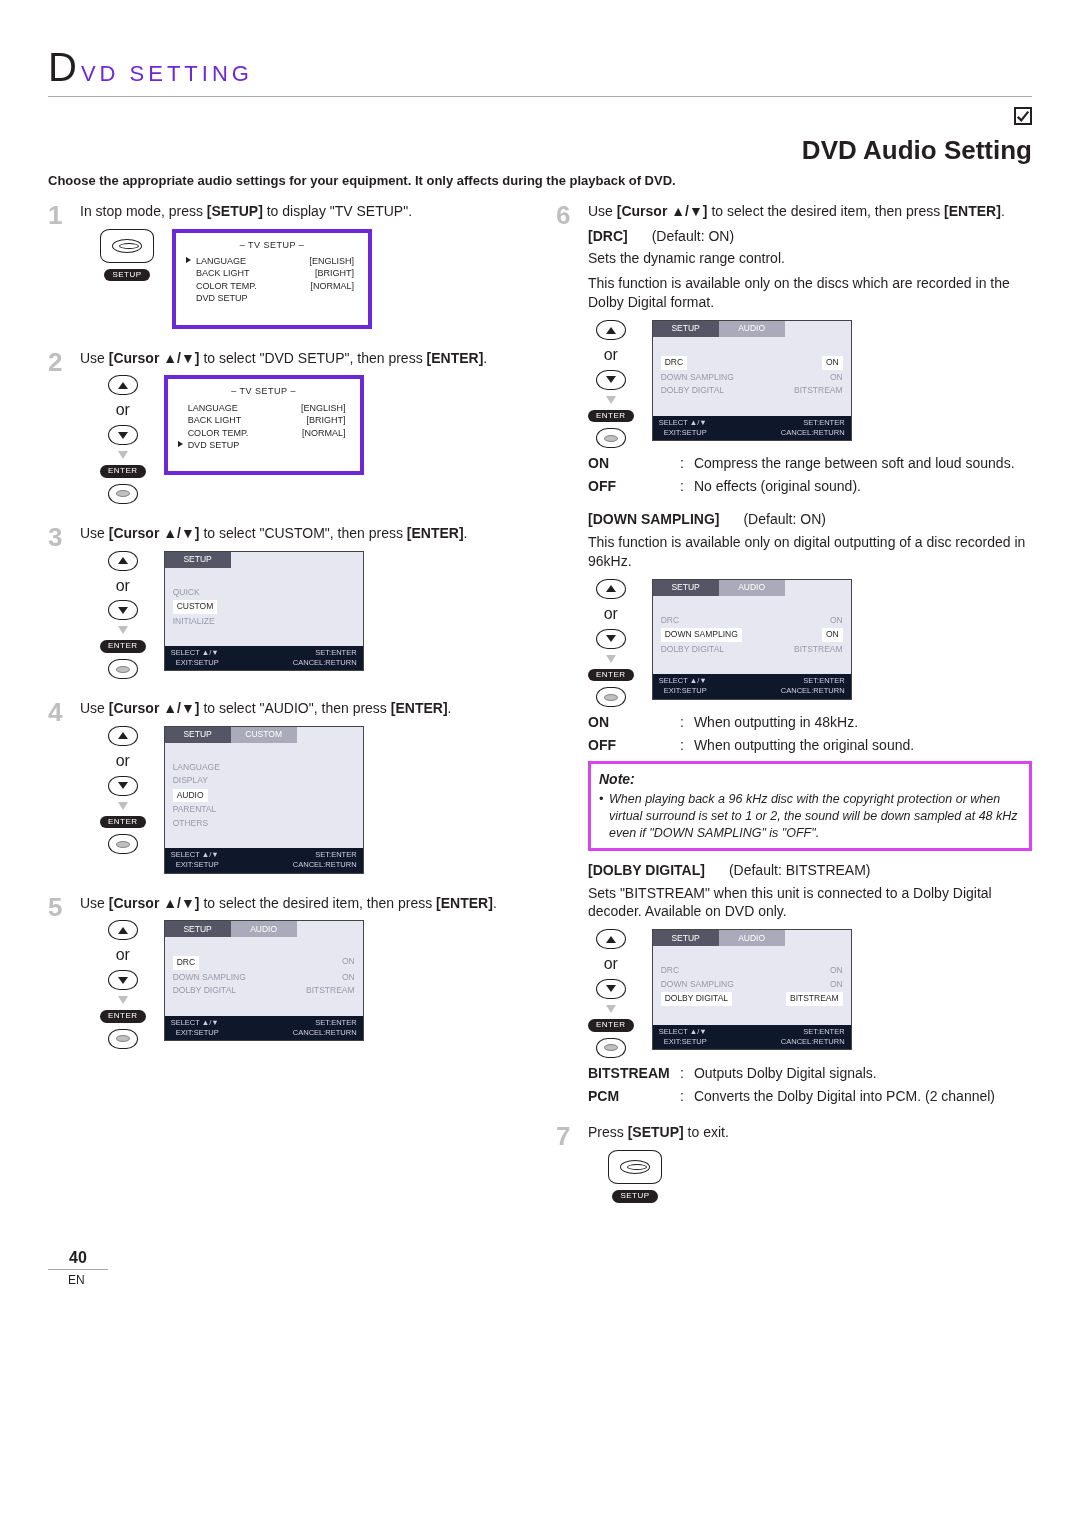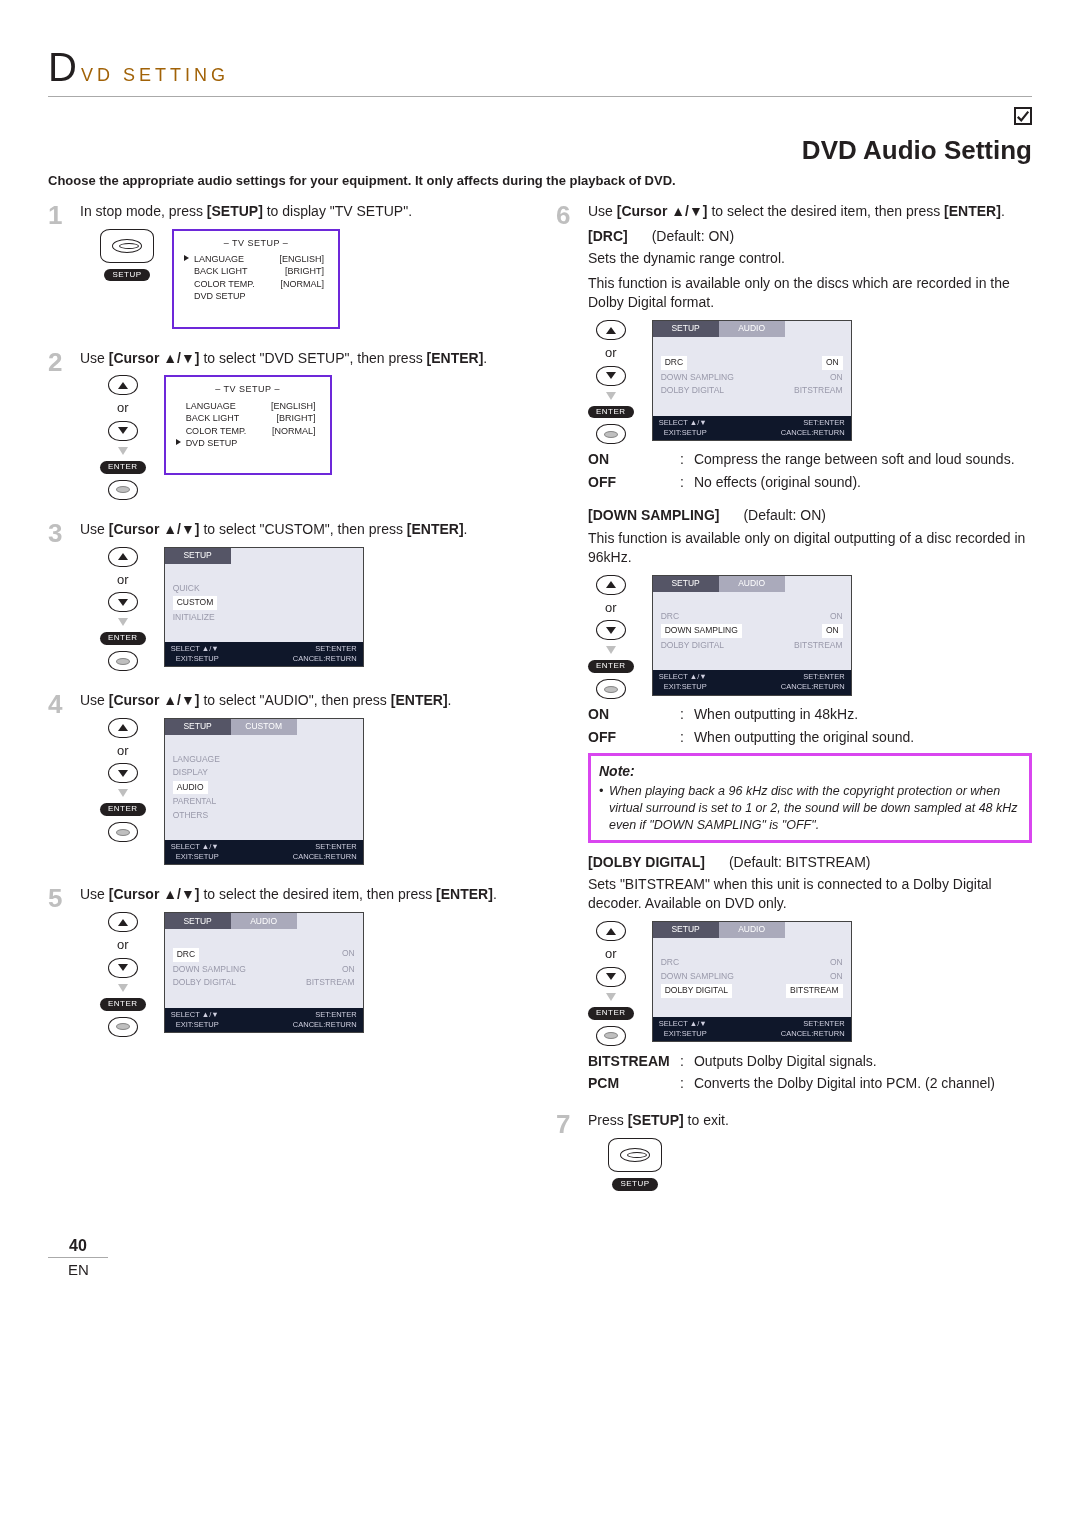--- a/index.html
+++ b/index.html
@@ -1,46 +1,46 @@
 <!DOCTYPE html>
 <html><head>
 <meta charset="utf-8">
 <style>
   * { box-sizing: border-box; margin: 0; padding: 0; }
   body { font-family: "Helvetica Neue", Arial, sans-serif; font-size: 13px; color: #231f20; background: #fff; width: 1080px; margin: 0 auto; padding: 40px 48px 20px 48px; line-height: 1.35; }
   .page-header { display: flex; align-items: baseline; border-bottom: 1px solid #aaa; padding-bottom: 2px; margin-bottom: 10px; letter-spacing: 4px; }
   .page-header .d { font-size: 40px; font-weight: 400; color: #231f20; }
-  .page-header .rest { font-size: 18px; color: #a16207; font-weight: 400; }
+  .page-header .rest { font-size: 22px; color: #6d28d9; font-weight: 400; }
   .section-title-row { display: flex; align-items: flex-end; gap: 8px; margin-bottom: 4px; flex-direction: column; }
   .check-box { width: 18px; height: 18px; border: 2px solid #231f20; display:inline-flex; align-items:center; justify-content:center; }
   .check-box svg { width: 14px; height: 14px; }
   .section-title { font-size: 26px; font-weight: 700; letter-spacing: 0px; }
   .intro { font-size: 13px; font-weight: 700; margin-bottom: 12px; }
   .columns { display: flex; gap: 32px; }
   .col { flex: 1; min-width: 0; }
   .step { display: flex; gap: 10px; margin-bottom: 14px; }
   .step-num { font-size: 26px; font-weight: 700; color: #bfbfbf; line-height: 1; width: 22px; flex-shrink: 0; }
   .step-body { flex: 1; }
   .step-text { font-size: 14px; margin-bottom: 6px; }
   b { font-weight: 700; }
   .graphic-row { display: flex; gap: 18px; align-items: flex-start; margin: 8px 0 6px 20px; }
   .remote-block { display: flex; flex-direction: column; align-items: center; gap: 4px; }
   .remote-eye { width: 54px; height: 34px; border: 1.5px solid #231f20; border-radius: 10px / 8px; display:flex; align-items:center; justify-content:center; position: relative; }
   .remote-eye .inner { width: 30px; height: 14px; border: 1.5px solid #231f20; border-radius: 50%; position: relative; }
   .remote-eye .inner::after { content:""; position:absolute; top:3px; left:6px; width:18px; height:4px; border:1px solid #231f20; border-radius: 50%; }
   .setup-pill { background:#231f20; color:#fff; font-size:8px; padding:1px 8px; border-radius:8px; letter-spacing:0.5px; margin-top:2px; }
   .dir-btn { width: 30px; height: 20px; border: 1.5px solid #231f20; border-radius: 14px / 12px; display:flex; align-items:center; justify-content:center; }
-  .or-text { font-size: 13px; }
+  .or-text { font-size: 16px; }
   .enter-pill { background:#231f20; color:#fff; font-size:8px; padding:1px 8px; border-radius:8px; letter-spacing:0.5px; }
   .enter-btn { width: 30px; height: 20px; border: 1.5px solid #231f20; border-radius: 14px / 12px; display:flex; align-items:center; justify-content:center; margin-top: 2px; }
   .enter-btn .pill { width: 14px; height: 7px; background:#bfbfbf; border:1px solid #888; border-radius: 50%; }
   .tri { width:0; height:0; border-left:5px solid transparent; border-right:5px solid transparent; }
   .tri.up { border-bottom:7px solid #231f20; }
   .tri.down { border-top:7px solid #231f20; }
-  .osd { border: 2px solid #6d28d9; font-size: 9px; width: 168px; min-height: 100px; position: relative; padding: 6px; }
+  .osd { border: 4px solid #6d28d9; font-size: 9px; width: 200px; min-height: 100px; position: relative; padding: 6px; }
   .osd-title { text-align: center; font-size:9px; margin-bottom:4px; letter-spacing:0.5px; }
   .osd-row { display:flex; justify-content:space-between; padding: 0 8px 0 14px; line-height:1.4; position:relative; }
   .osd-row .ptr { position:absolute; left:4px; top:2px; width:0; height:0; border-top:3px solid transparent; border-bottom:3px solid transparent; border-left:5px solid #231f20; }
   .osd2 { width: 200px; font-size:8.5px; color:#fff; border:1px solid #444; }
   .osd2-tabs { display:flex; height:16px; }
   .osd2-tabs > div { flex:1; display:flex; align-items:center; justify-content:center; }
   .tab-dark { background:#556; }
   .tab-grey { background:#aab; color:#fff; }
   .tab-empty { background:#e6e7f0; }
   .osd2-body { background:#e6e7f0; color:#99a; min-height:72px; padding:18px 6px; }
@@ -52,21 +52,21 @@
   .sub-head b { font-weight:700; }
   .desc { font-size:14px; margin-bottom:6px; }
   .defn-row { display:flex; gap:10px; font-size:14px; margin-bottom:4px; }
   .defn-row .term { font-weight:700; min-width:82px; }
   .note-box { border:3px solid #d946ef; padding:6px 8px; margin: 6px 0 10px; }
   .note-title { font-style: italic; font-weight:700; font-size:14px; }
   .note-bullet { font-style: italic; font-size:12.5px; margin-top:2px; padding-left:10px; position:relative; }
   .note-bullet::before { content:"•"; position:absolute; left:0; }
   .footer { margin-top: 24px; }
   .footer .pn { font-size:16px; font-weight:700; display:inline-block; border-bottom:1px solid #aaa; width:60px; text-align:center; }
-  .footer .en { font-size:15px; text-align:left; margin-left:20px; margin-top:2px; }
+  .footer .en { font-size:12px; text-align:left; margin-left:20px; margin-top:2px; }
   .tri-down-sm { width:0; height:0; border-left:5px solid transparent; border-right:5px solid transparent; border-top:8px solid #bfbfbf; margin: 2px 0; }
 </style>
 </head>
 <body>
 
 <div class="page-header">
   <span class="d">D</span>
   <span class="rest">VD SETTING</span>
 </div>
 

